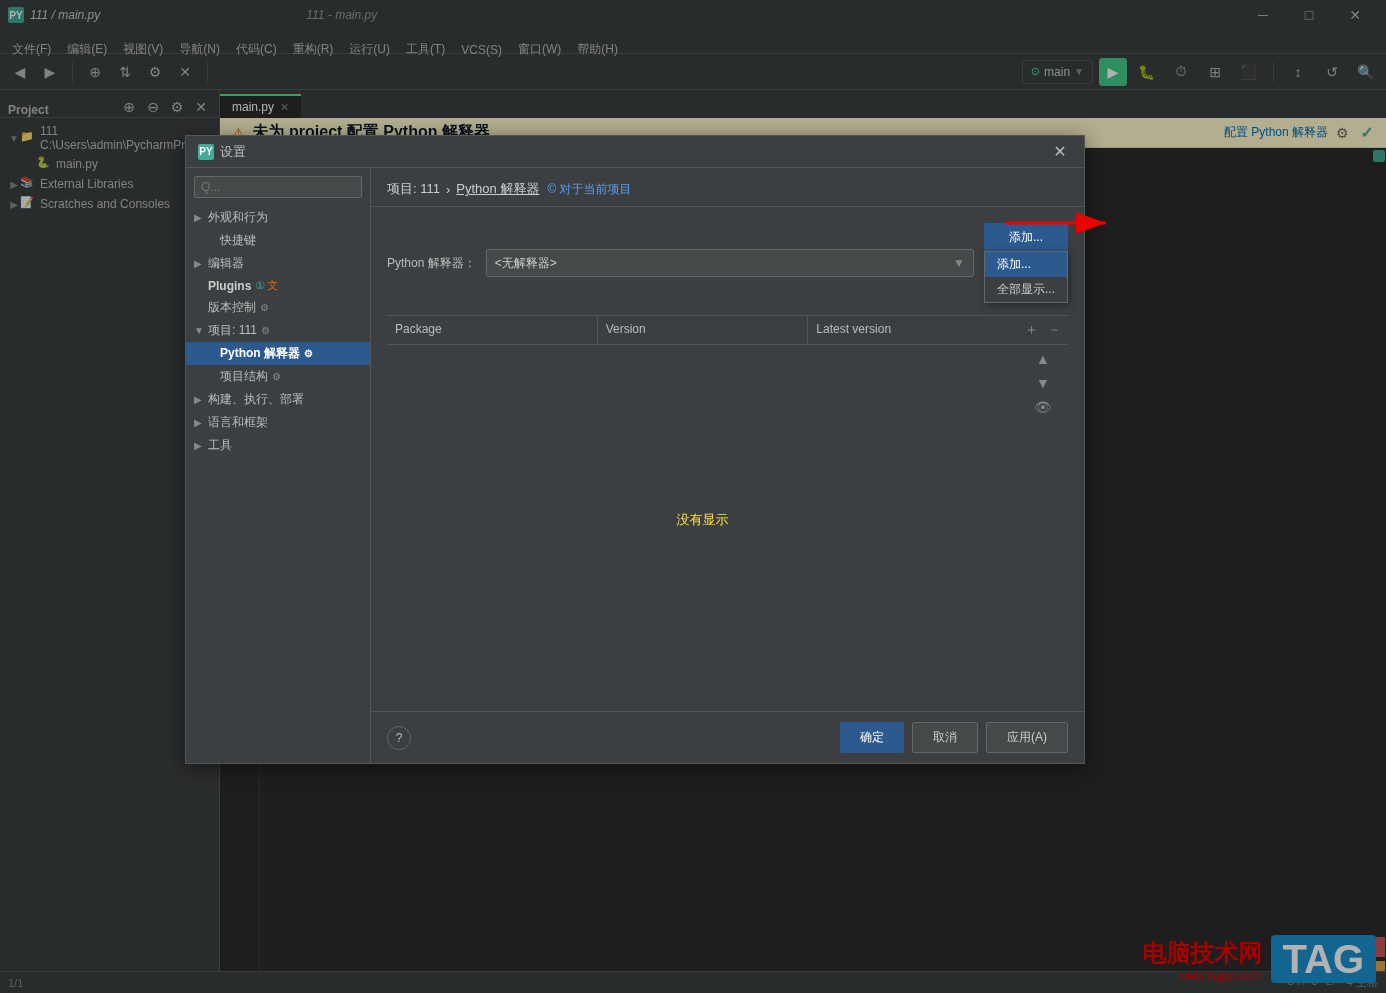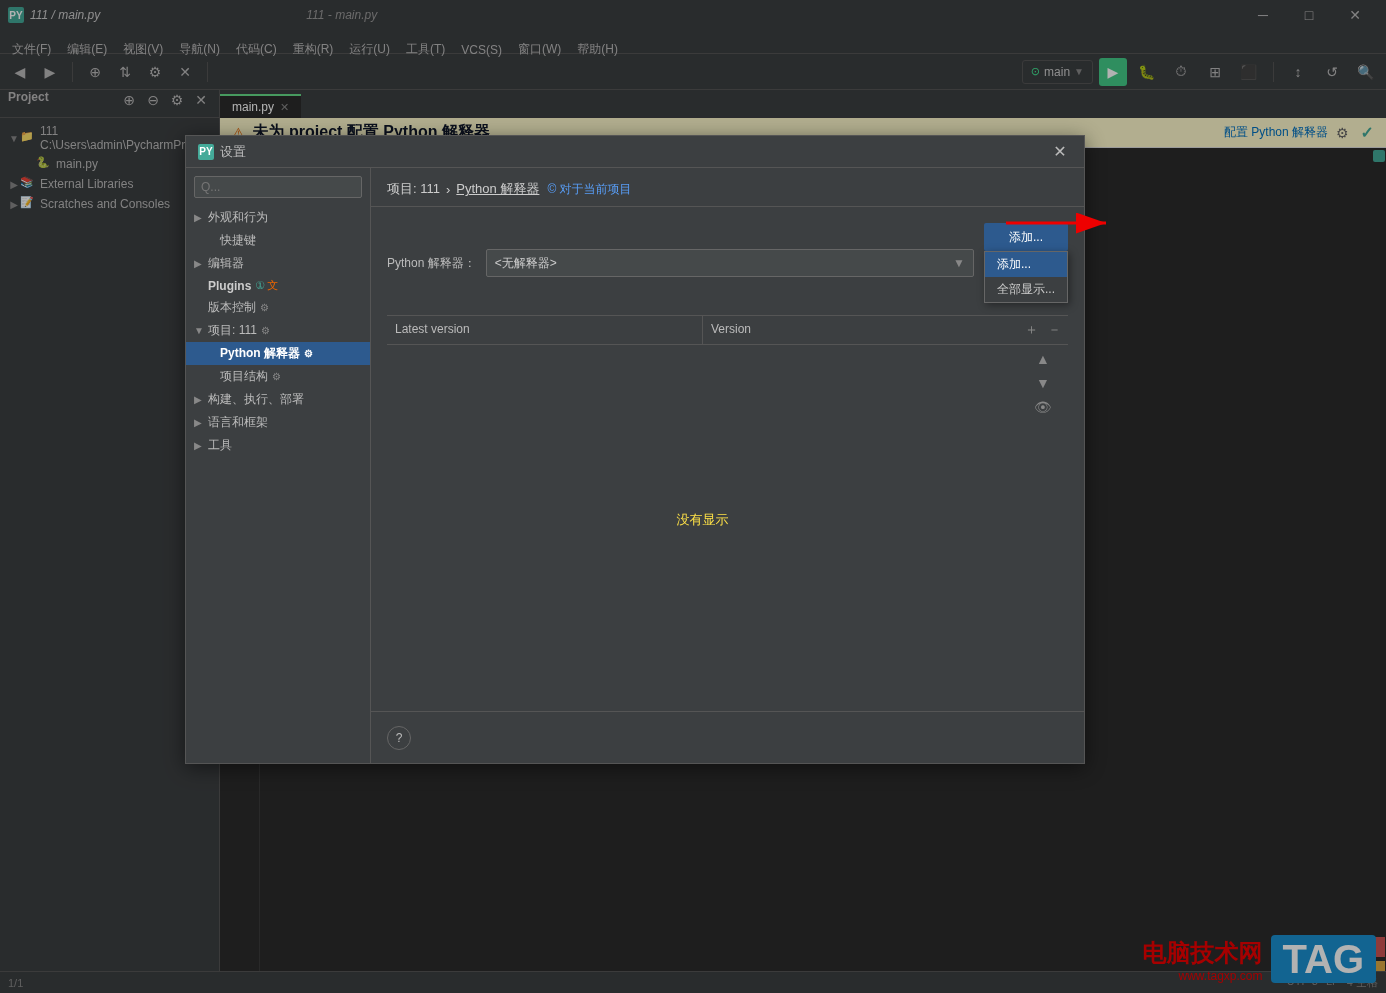--- a/index.html
+++ b/index.html
@@ -23,21 +23,21 @@
     .toolbar-btn { width: 28px; height: 28px; display: flex; align-items: center; justify-content: center; border-radius: 3px; cursor: pointer; color: #bbb; font-size: 14px; }
     .run-btn { background: #4a9; color: white; border-radius: 3px; width: 28px; height: 28px; display: flex; align-items: center; justify-content: center; cursor: pointer; }
     .run-dropdown { background: #3c3f41; border: 1px solid #555; border-radius: 3px; padding: 2px 8px; color: #ccc; font-size: 12px; display: flex; align-items: center; gap: 4px; cursor: pointer; height: 24px; }
     .toolbar-sep { width: 1px; height: 20px; background: #555; margin: 0 4px; }
 
     
     .main-content { display: flex; height: calc(993px - 30px - 24px - 36px); }
 
     
     .sidebar { width: 220px; background: #3c3f41; border-right: 1px solid #555; display: flex; flex-direction: column; }
-    .sidebar-header { height: 28px; background: #3c3f41; display: flex; align-items: flex-start; justify-content: space-between; padding: 0 8px; border-bottom: 1px solid #555; }
+    .sidebar-header { height: 28px; background: #3c3f41; display: flex; align-items: flex-end; justify-content: space-between; padding: 0 8px; border-bottom: 1px solid #555; }
     .sidebar-header-title { color: #bbb; font-size: 12px; font-weight: bold; }
     .sidebar-header-icons { display: flex; gap: 4px; }
     .sidebar-icon-btn { color: #bbb; cursor: pointer; font-size: 14px; width: 20px; height: 20px; display: flex; align-items: center; justify-content: center; }
     .sidebar-tree { flex: 1; padding: 4px 0; overflow-y: auto; }
     .tree-item { display: flex; align-items: center; padding: 2px 8px; cursor: pointer; color: #bbb; font-size: 12px; }
     .tree-indent { width: 16px; flex-shrink: 0; }
     .tree-arrow { width: 12px; height: 12px; display: flex; align-items: center; justify-content: center; font-size: 10px; color: #888; flex-shrink: 0; }
     .tree-file-icon { width: 16px; height: 16px; margin-right: 4px; flex-shrink: 0; font-size: 11px; }
     .py-icon { color: #4e9; }
     .folder-icon { color: #e8a; }
@@ -352,22 +352,23 @@
             <div class="add-dropdown">
               <div class="add-dropdown-item active">添加...</div>
               <div class="add-dropdown-item">全部显示...</div>
             </div>
           </div>
         </div>
 
         <div class="packages-table">
           <div style="display:flex;">
             <div style="display:flex; flex:1; border-bottom:1px solid #555; border-top:1px solid #555;">
+              <div class="pkg-col">Package</div>
+              <div class="pkg-col">Version</div>
               <div class="pkg-col">Latest version</div>
-              <div class="pkg-col">Version</div>
             </div>
             <div class="pkg-body-actions" style="border-bottom:1px solid #555; border-top:1px solid #555; flex-direction:row; align-items:center; padding:4px 4px; width:50px;">
               <div class="pkg-action-btn">＋</div>
               <div class="pkg-action-btn">－</div>
             </div>
           </div>
           <div style="display:flex; min-height:350px;">
             <div style="flex:1; display:flex; align-items:center; justify-content:center; color:#fde047; font-size:13px;">
               <span>没有显示</span>
             </div>
@@ -375,20 +376,25 @@
               <div class="pkg-action-btn">▲</div>
               <div class="pkg-action-btn">▼</div>
               <div class="pkg-action-btn">👁</div>
             </div>
           </div>
         </div>
       </div>
 
       <div class="dialog-footer">
         <div class="footer-help">?</div>
+        <div class="footer-buttons">
+          <button class="btn-confirm">确定</button>
+          <button class="btn-cancel">取消</button>
+          <button class="btn-apply">应用(A)</button>
+        </div>
       </div>
     </div>
   </div>
 </div>
 
 <div style="position:absolute; top:203px; right:260px; z-index:30; pointer-events:none;">
   <svg width="120" height="40" viewBox="0 0 120 40">
     <defs>
       <marker id="arrowhead" markerWidth="10" markerHeight="7" refX="10" refY="3.5" orient="auto">
         <polygon points="0 0, 10 3.5, 0 7" fill="#e00"></polygon>

